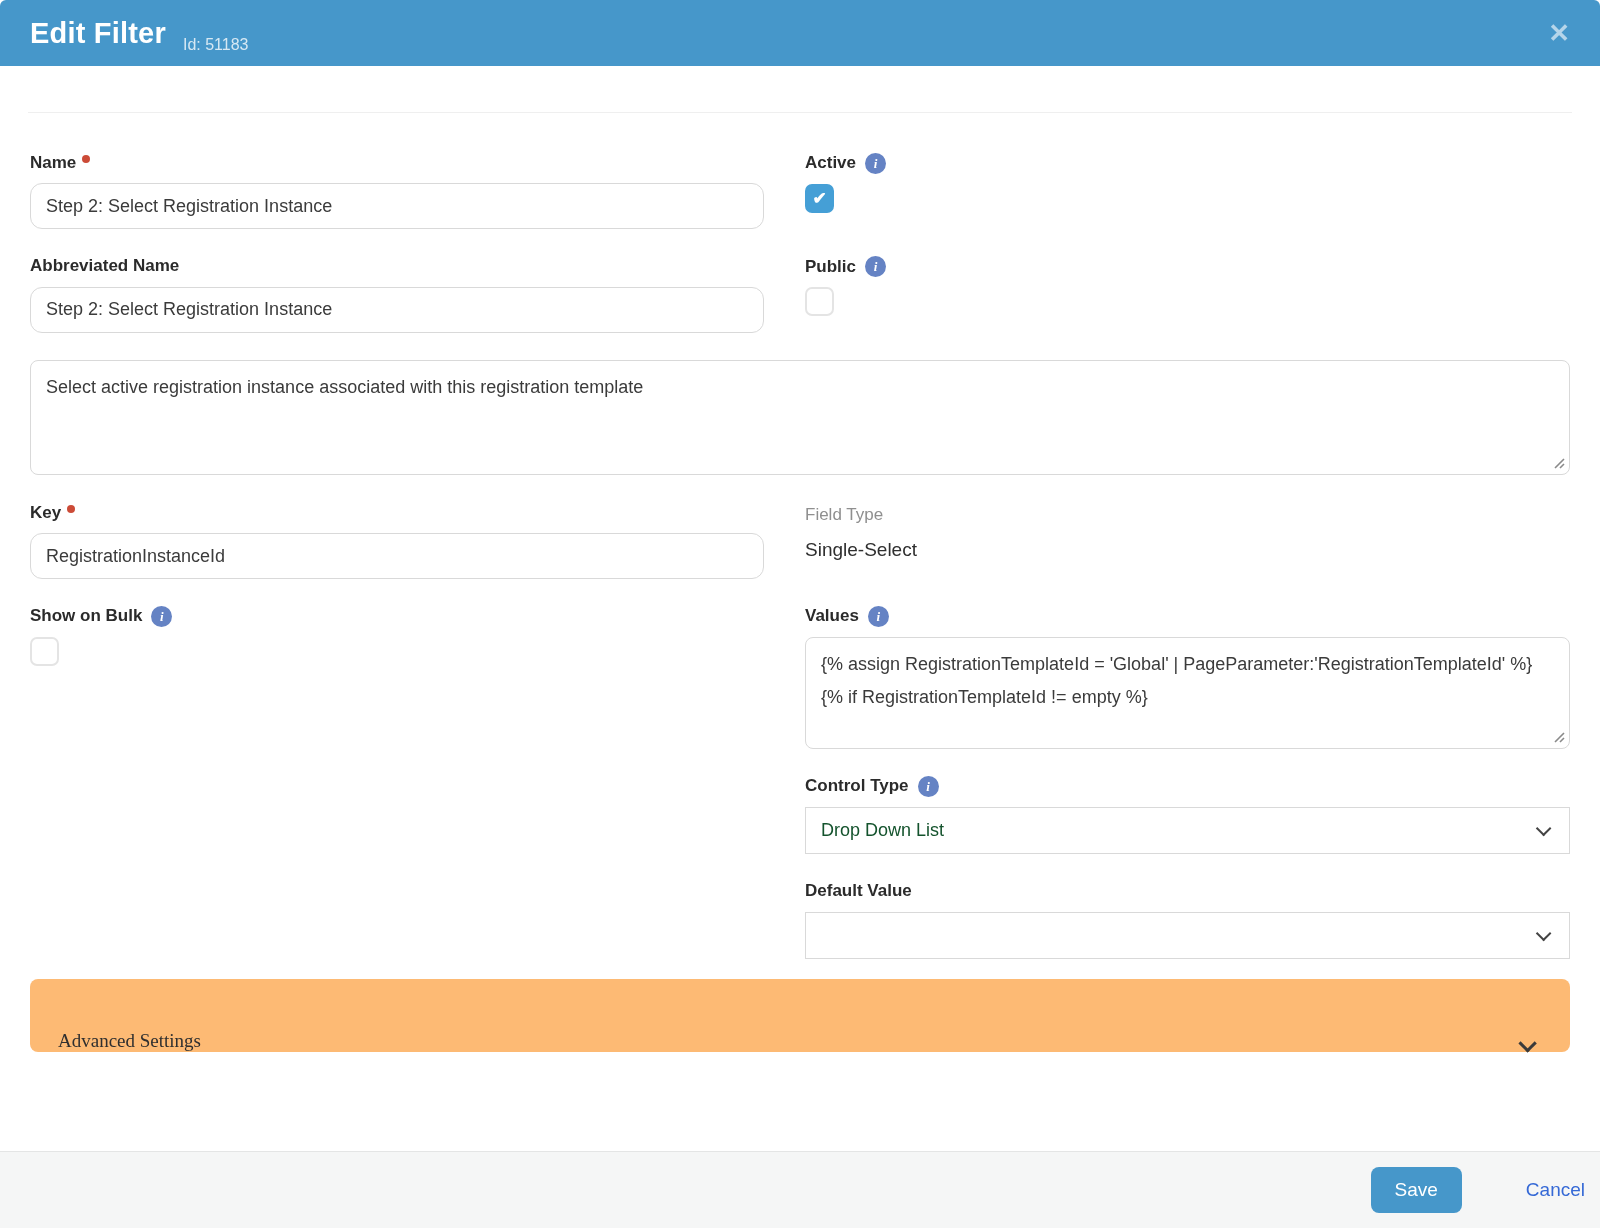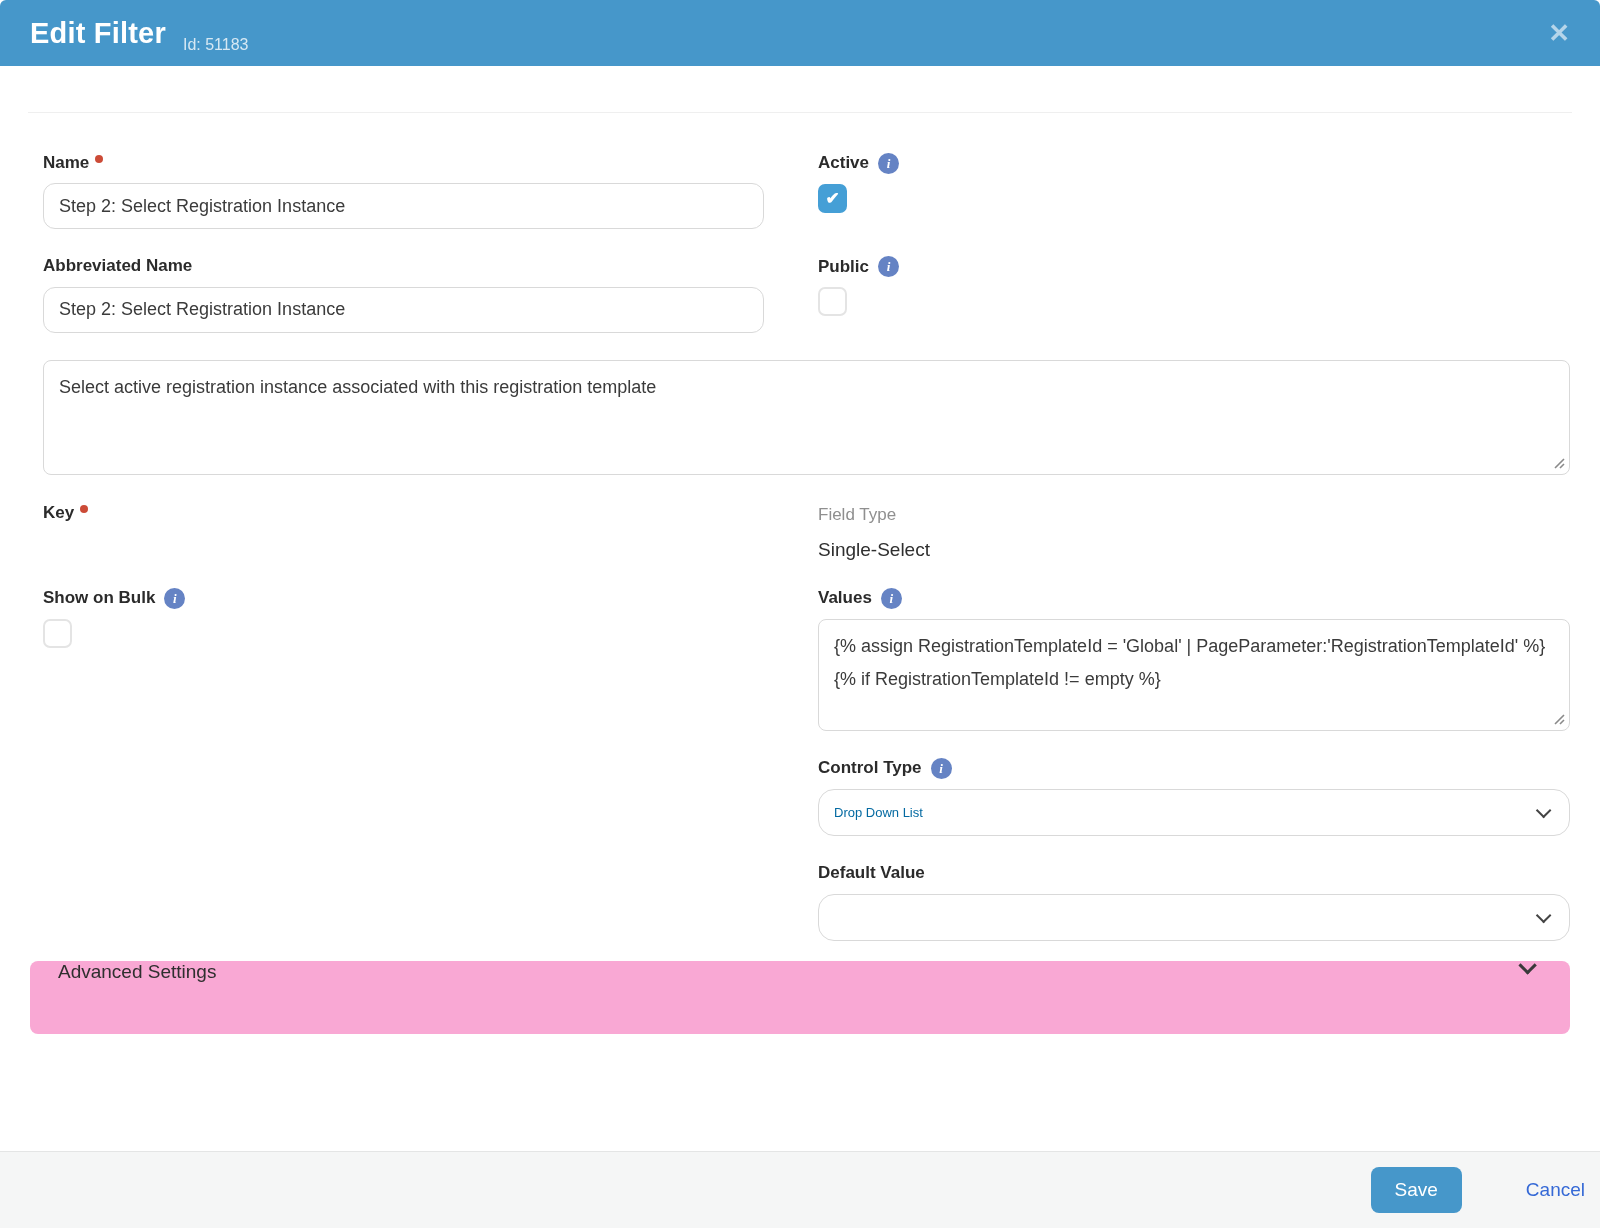--- a/index.html
+++ b/index.html
@@ -30,21 +30,21 @@
     color: rgba(255,255,255,0.6);
     font-size: 26px; font-weight: bold; line-height: 1;
   }
 
   
   .content { flex: 1 1 auto; padding: 0 30px; }
   .top-divider { border-top: 1px solid #efefef; margin: 46px -2px 40px -2px; }
 
   .row { display: grid; grid-template-columns: 734px 1fr; column-gap: 41px; }
 
-  .form-group { margin-bottom: 27px; margin-left: 13px; }
+  .form-group { margin-bottom: 27px; }
   .field-label {
     display: flex; align-items: center;
     font-size: 17px; font-weight: 600; color: #2b2b2b;
     margin-bottom: 10px; line-height: 1.2;
   }
   .field-label.muted { color: #8f8f8f; font-weight: 400; }
 
   .req-dot { display: none; width: 8px; height: 8px; border-radius: 50%;
              background: #cc4b37; margin-left: 6px; margin-top: -8px; }
   .req-dot.on { display: inline-block; }
@@ -83,41 +83,42 @@
     display: flex; align-items: center; justify-content: center;
   }
   .checkbox .check-glyph { display: none; color: #fff; font-size: 17px; font-weight: bold; margin-top: -1px; }
   .checkbox.checked { background: #459fd6; border-color: #459fd6; }
   .checkbox.checked .check-glyph { display: block; }
 
   .static-value { font-size: 19px; color: #2f2f2f; margin-top: 14px; }
 
   .select {
     width: 100%; height: 47px;
-    border: 1px solid #d9d9d9; border-radius: 16px;
-    padding: 0 18px 0 15px; font-size: 13px; color: #0369a1;
+    border: 1px solid #d9d9d9; border-radius: 0;
+    padding: 0 18px 0 15px; font-size: 18px; color: #14532d;
     background: #fff; cursor: pointer;
     display: flex; align-items: center; justify-content: space-between;
   }
   .chevron {
     width: 11px; height: 11px; flex: 0 0 11px;
     border-right: 2.5px solid #444; border-bottom: 2.5px solid #444;
     transform: rotate(45deg) translateY(-3px); margin-right: 4px;
   }
 
   .values-stack .form-group:last-child { margin-bottom: 0; }
   .right-col-static { padding-top: 2px; }
 
   
   .advanced-panel {
     margin-top: 20px;
-    background: #f9a8d4; border-radius: 8px;
+    background: #fdba74; border-radius: 8px;
     height: 73px; padding: 0 28px;
-    display: flex; align-items: flex-start; justify-content: space-between;
+    display: flex; align-items: flex-end; justify-content: space-between;
     cursor: pointer;
+    font-family: Liberation Serif, serif;
   }
   .advanced-label { font-size: 19px; color: #2f2f2f; }
   .chevron-lg {
     width: 13px; height: 13px;
     border-right: 3px solid #3a3a3a; border-bottom: 3px solid #3a3a3a;
     transform: rotate(45deg) translateY(-3px); margin-right: 10px;
   }
 
   
   .modal-footer {
@@ -194,20 +195,21 @@
         </span>
       </div>
     </div>
 
     <div class="row">
       <div class="form-group">
         <div class="field-label">
           <span>Key</span>
           <span class="req-dot on"></span>
         </div>
+        <input class="text-input" type="text" value="RegistrationInstanceId" style="">
       </div>
       <div class="form-group right-col-static">
         <div class="field-label muted">
           <span>Field Type</span>
         </div>
         <div class="static-value">Single-Select</div>
       </div>
     </div>
 
     <div class="row">

